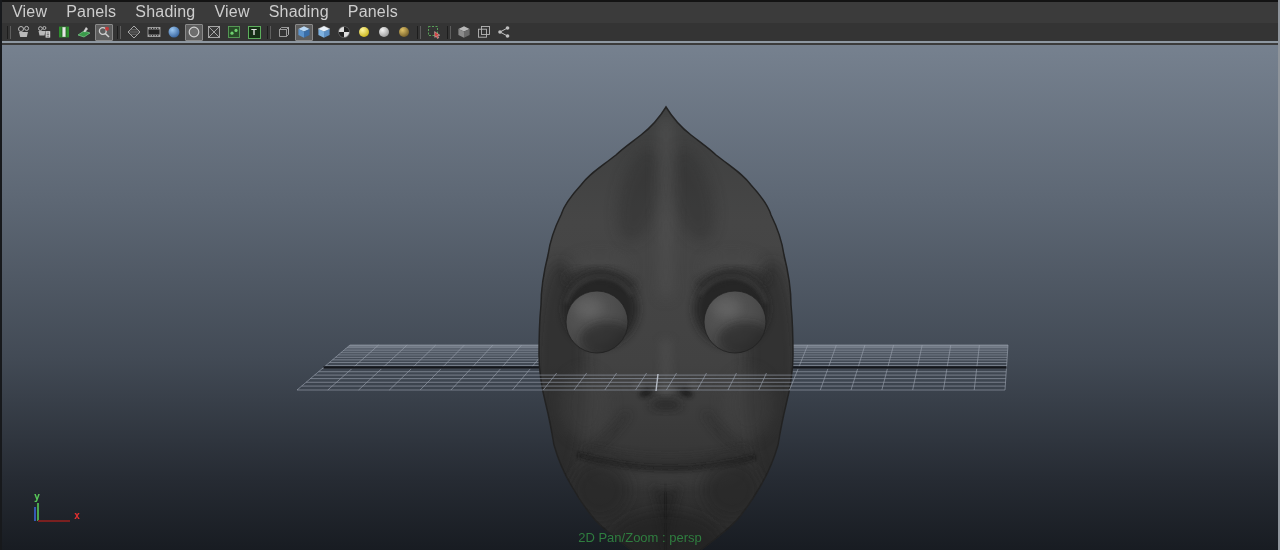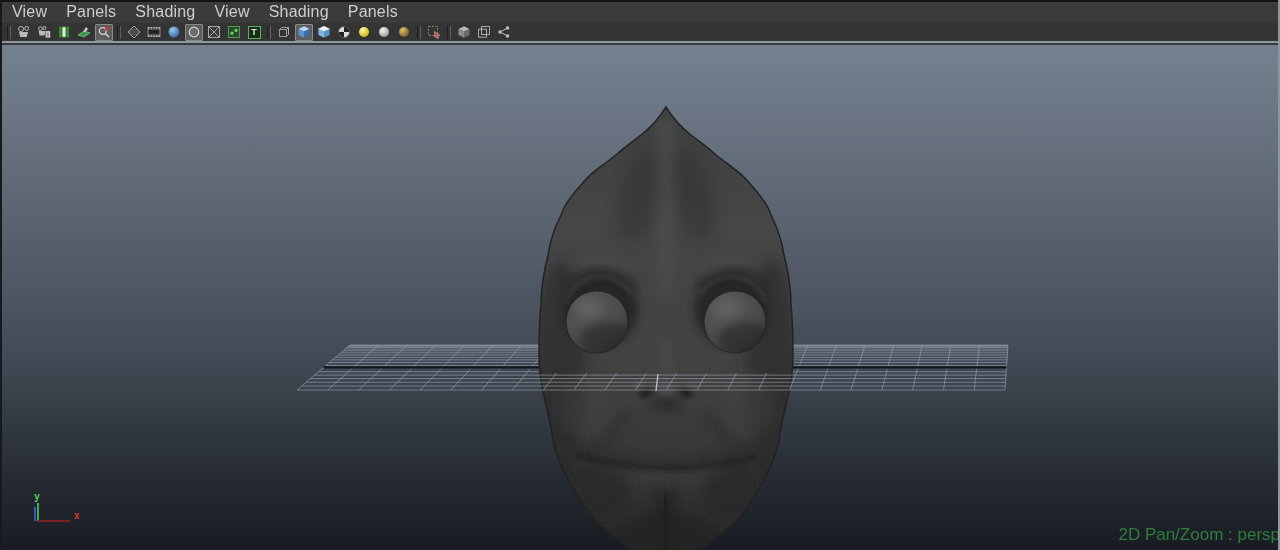--- a/index.html
+++ b/index.html
@@ -22,22 +22,22 @@
   .tbtn { width:18px; height:17px; display:flex; align-items:center; justify-content:center; margin:0 1px;
           border:1px solid transparent; border-radius:1px; }
   .tbtn.active { background:#5d5d5d; border:1px solid #8a8a8a; }
   .tbtn svg { display:block; }
   .tbox { width:13px; height:13px; border:1px solid #5cae5c; background:#163016; color:#e2e2e2;
           font-size:9px; font-weight:bold; display:flex; align-items:center; justify-content:center; }
 
   
   .viewport { position:absolute; left:0; top:45px; width:1280px; height:505px; z-index:1; }
   #scene { position:absolute; left:0; top:0; z-index:2; pointer-events:none; }
-  .hud-label { position:absolute; left:0; right:0; bottom:5px; text-align:right;
-               font-size:17px; z-index:5; }
+  .hud-label { position:absolute; left:0; right:0; bottom:5px; text-align:center;
+               font-size:13px; z-index:5; }
   .axis-widget { position:absolute; left:22px; bottom:14px; z-index:5; }
   .axis-widget text { font-size:10px; font-weight:bold; font-family:"DejaVu Sans Mono", monospace; }
 </style>
 </head>
 <body>
 
 <div class="app">
 
   <div class="chrome">
     <div class="menubar">

